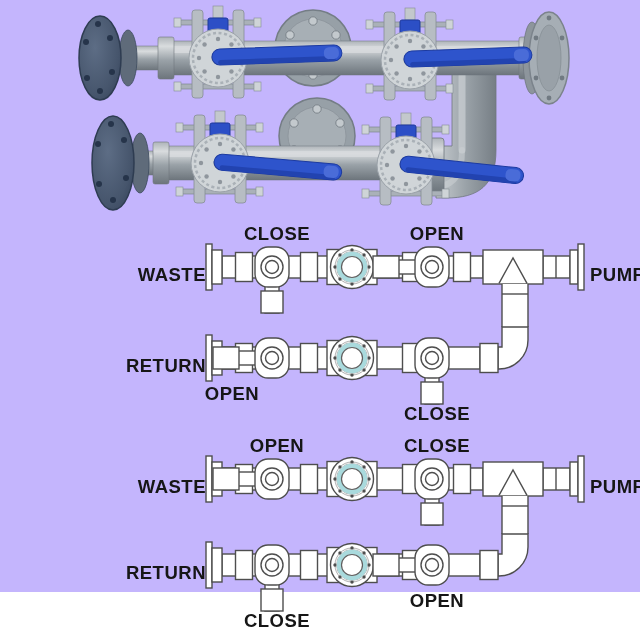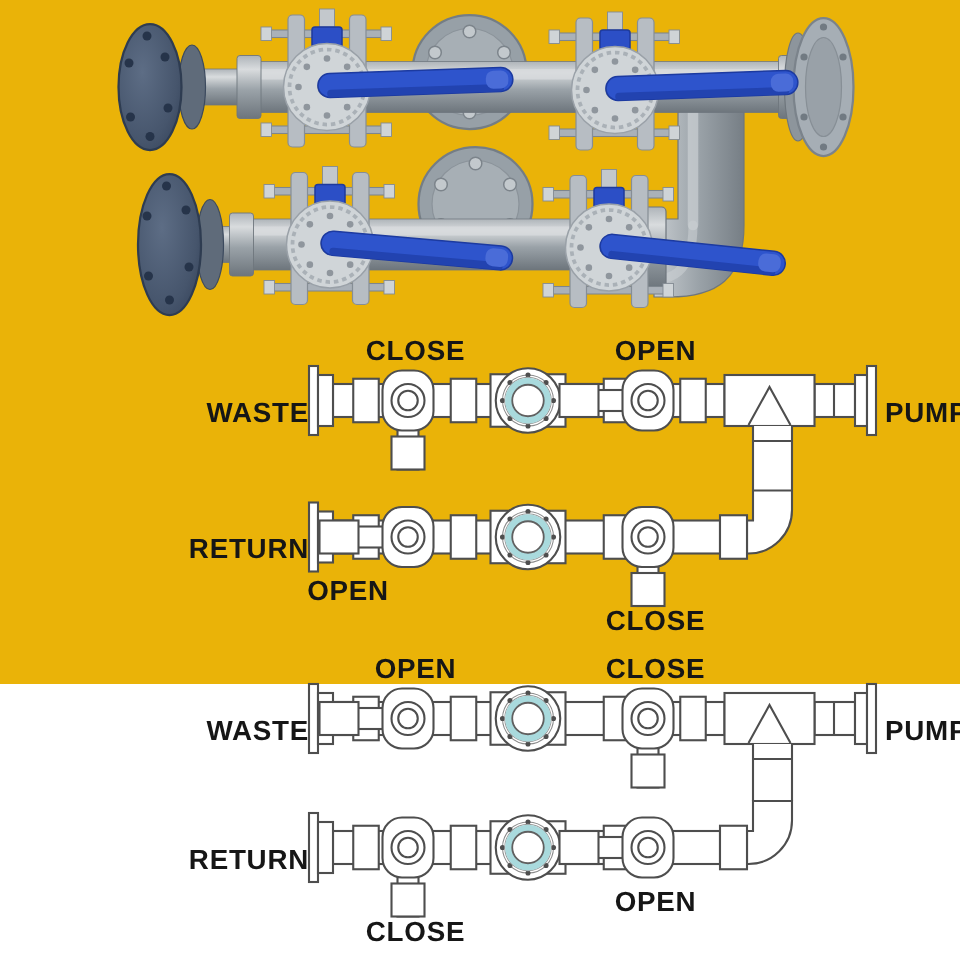--- a/index.html
+++ b/index.html
@@ -1,17 +1,17 @@
 <!DOCTYPE html>
 <html><head>
 <meta charset="utf-8">
 <style>
   html,body{margin:0;padding:0;background:#ffffff;}
   body{width:640px;height:640px;overflow:hidden;font-family:"Liberation Sans",sans-serif;}
-  .stage{position:relative;width:640px;height:456px;background:#eab308;}
+  .stage{position:relative;width:640px;height:592px;background:#c4b5fd;}
   .stage svg{position:absolute;left:0;top:0;display:block;}
   text.dlabel{font-family:"Liberation Sans",sans-serif;font-weight:bold;fill:#161616;}
 </style>
 </head>
 <body>
 
 <div class="stage">
 
   <svg id="photo" width="640" height="222" viewBox="0 0 640 222">
     <defs>

